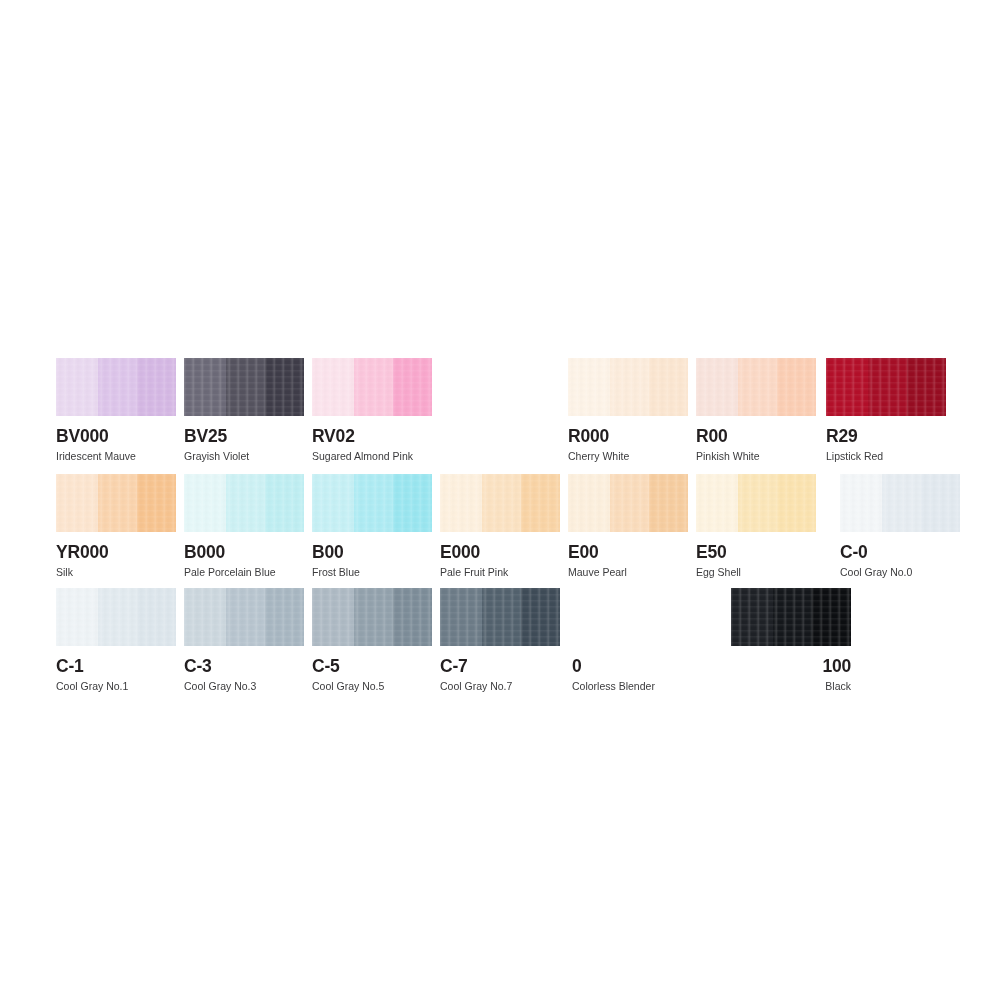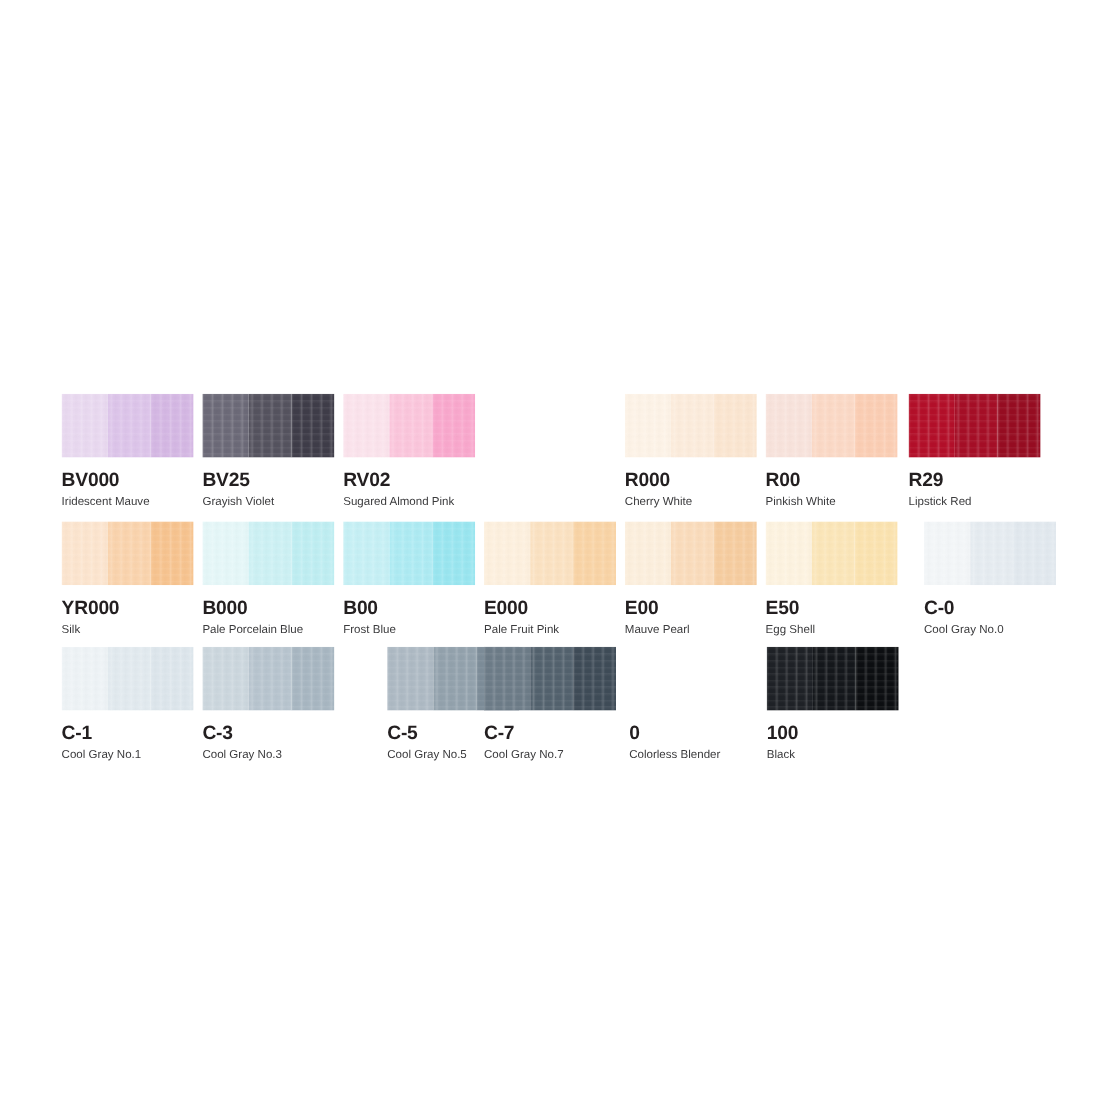--- a/index.html
+++ b/index.html
@@ -238,21 +238,21 @@
       <div class="swatch-cell" style="left: 184px;">
         <div class="swatch-band-wrap">
           <div class="band b1" style="background: rgb(204, 215, 222);"></div>
           <div class="band b2" style="background: rgb(184, 197, 207);"></div>
           <div class="band b3" style="background: rgb(168, 183, 194);"></div>
           <div class="swatch-texture"></div>
         </div>
         <div class="code-label">C-3</div>
         <div class="name-label">Cool Gray No.3</div>
       </div>
-      <div class="swatch-cell" style="left: 312px; margin-left: 40px;">
+      <div class="swatch-cell" style="left: 312px;">
         <div class="swatch-band-wrap">
           <div class="band b1" style="background: rgb(174, 186, 196);"></div>
           <div class="band b2" style="background: rgb(147, 162, 173);"></div>
           <div class="band b3" style="background: rgb(125, 141, 153);"></div>
           <div class="swatch-texture"></div>
         </div>
         <div class="code-label">C-5</div>
         <div class="name-label">Cool Gray No.5</div>
       </div>
       <div class="swatch-cell" style="left: 440px;">
@@ -263,21 +263,21 @@
           <div class="swatch-texture"></div>
         </div>
         <div class="code-label">C-7</div>
         <div class="name-label">Cool Gray No.7</div>
       </div>
       <div class="swatch-cell" style="left: 572px;">
         <div class="swatch-band-wrap is-empty"></div>
         <div class="code-label">0</div>
         <div class="name-label">Colorless Blender</div>
       </div>
-      <div class="swatch-cell" style="left: 697px;">
+      <div class="swatch-cell" style="left: 731px; text-align: right;">
         <div class="swatch-band-wrap">
           <div class="band b1" style="background: rgb(31, 34, 39);"></div>
           <div class="band b2" style="background: rgb(21, 24, 28);"></div>
           <div class="band b3" style="background: rgb(13, 15, 18);"></div>
           <div class="swatch-texture"></div>
         </div>
         <div class="code-label">100</div>
         <div class="name-label">Black</div>
       </div>
     </div>

